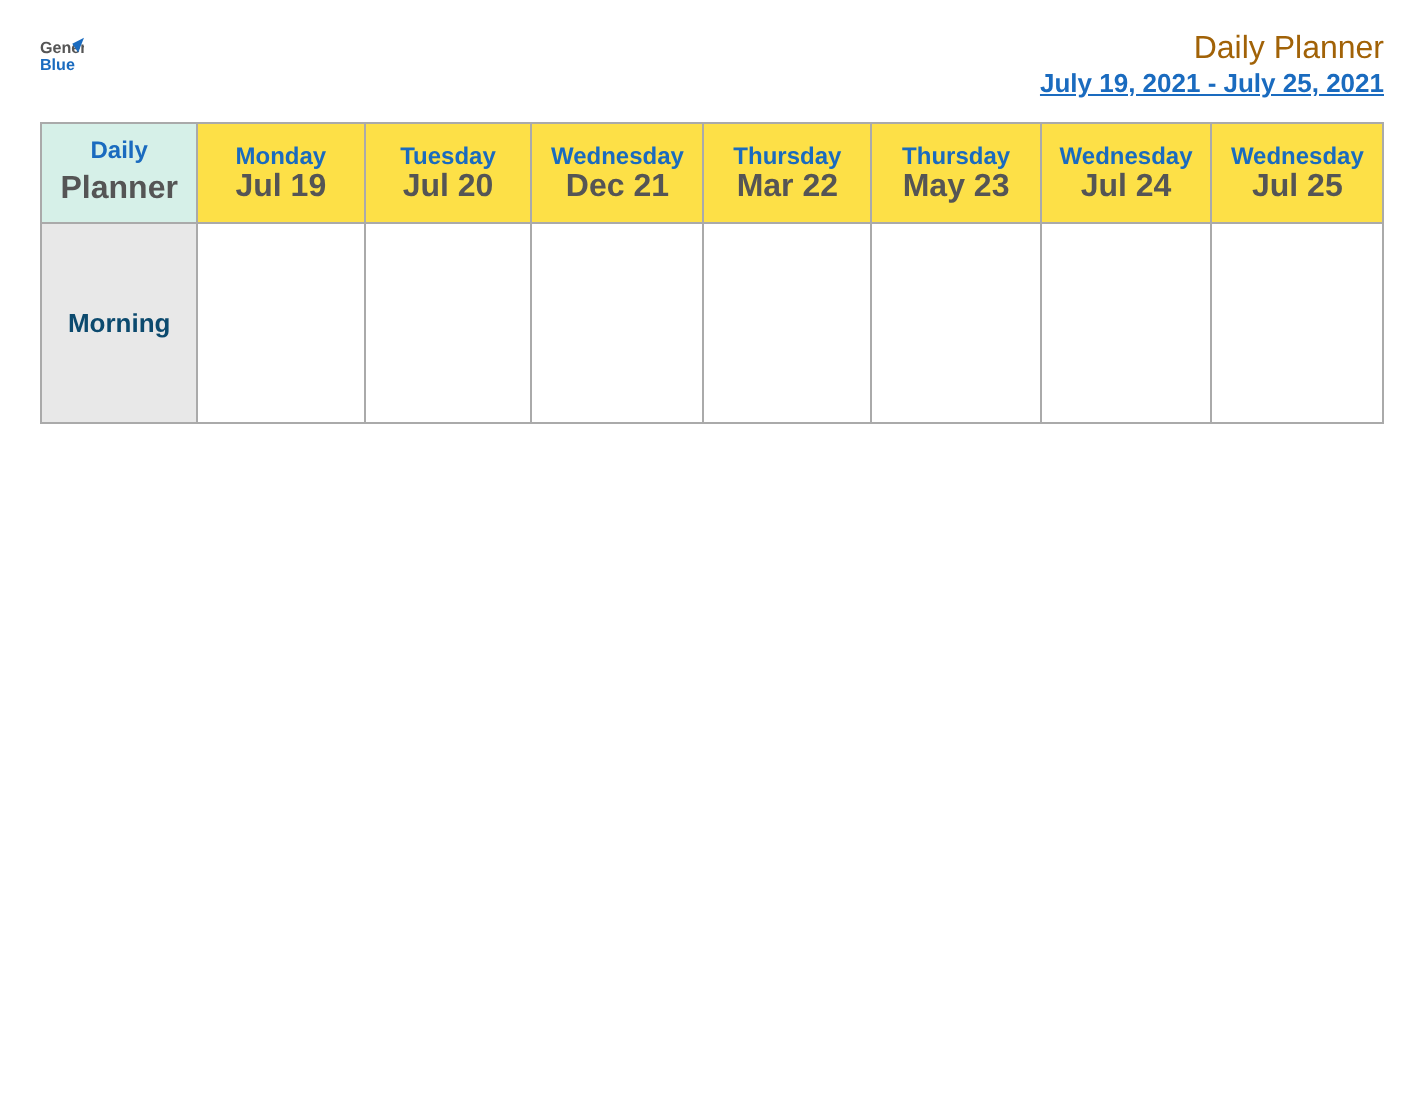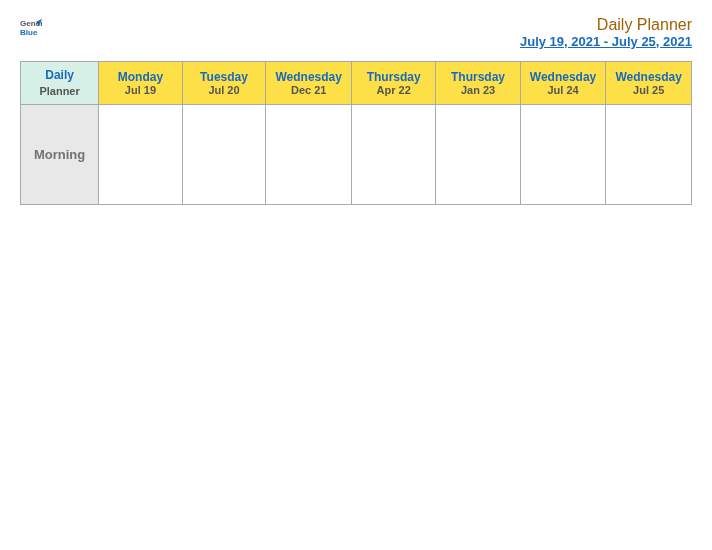--- a/index.html
+++ b/index.html
@@ -59,29 +59,29 @@
       background-color: #fde047;
       padding: 3px 3px;
     }
     .col-header .day-name {
       font-size: 12px;
       font-weight: bold;
       color: #1a6bbf;
       display: block;
     }
     .col-header .day-date {
-      font-size: 11px;
+      font-size: 16px;
       color: #555;
       display: block;
     }
     .row-label {
       background-color: #e8e8e8;
       font-size: 13px;
       font-weight: bold;
-      color: #737373;
+      color: #0c4a6e;
       width: 80px;
       padding: 10px 5px;
     }
     .time-cell {
       background: #fff;
       height: 100px;
       width: 87px;
     }
     .planner-header-cell {
       background-color: #d6f0e8;
@@ -125,25 +125,25 @@
         <th class="col-header">
           <span class="day-name">Tuesday</span>
           <span class="day-date">Jul 20</span>
         </th>
         <th class="col-header">
           <span class="day-name">Wednesday</span>
           <span class="day-date">Dec 21</span>
         </th>
         <th class="col-header">
           <span class="day-name">Thursday</span>
-          <span class="day-date">Apr 22</span>
+          <span class="day-date">Mar 22</span>
         </th>
         <th class="col-header">
           <span class="day-name">Thursday</span>
-          <span class="day-date">Jan 23</span>
+          <span class="day-date">May 23</span>
         </th>
         <th class="col-header">
           <span class="day-name">Wednesday</span>
           <span class="day-date">Jul 24</span>
         </th>
         <th class="col-header">
           <span class="day-name">Wednesday</span>
           <span class="day-date">Jul 25</span>
         </th>
       </tr>

